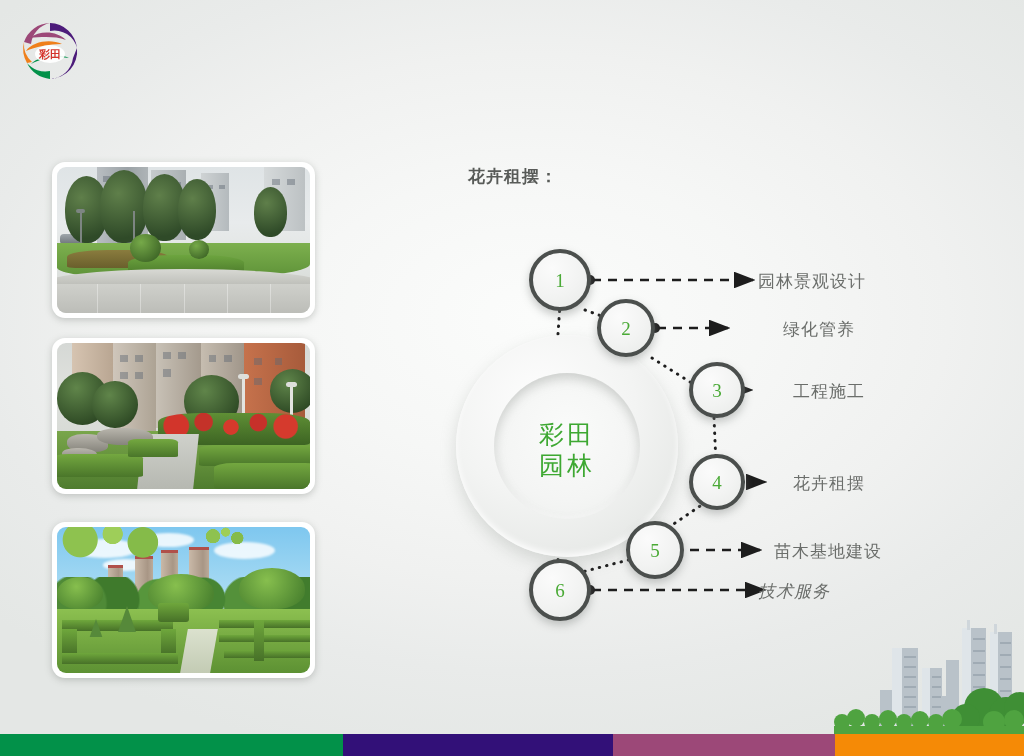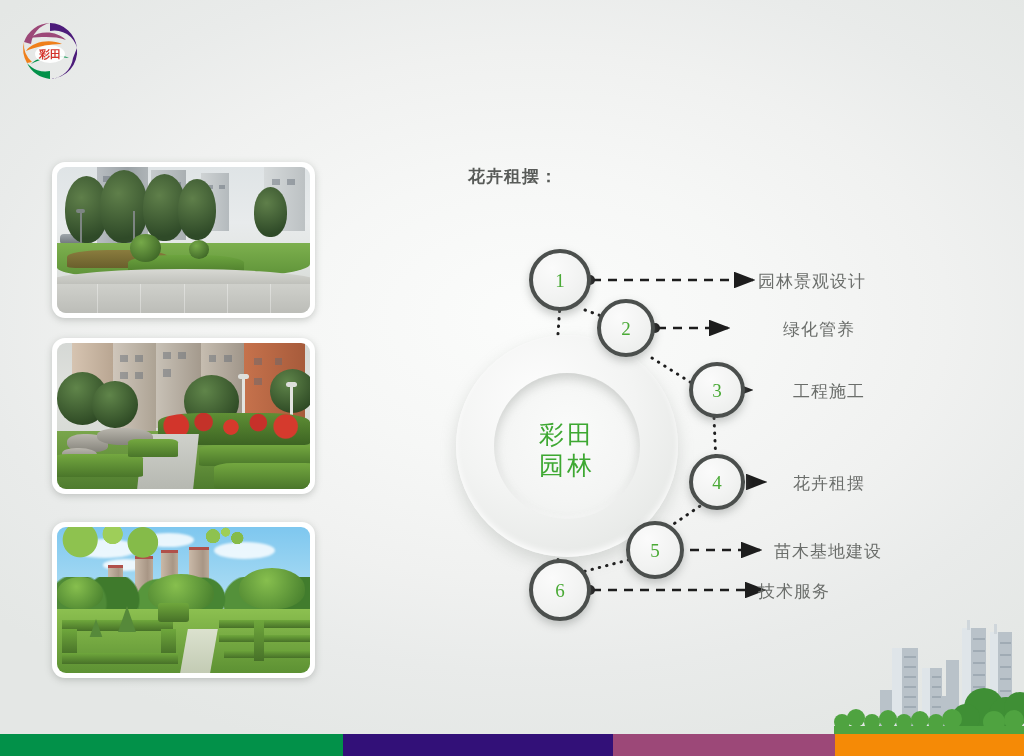--- a/index.html
+++ b/index.html
@@ -362,21 +362,21 @@
     </div>
     <div class="node" style="--d: 62px; left: 89px; top: 409px; border-color: rgb(75, 79, 77);">
       <span style="color: rgb(74, 170, 54);">6</span>
     </div>
 
     <div class="svc-label" style="left: 318px; top: 120px; color: rgb(107, 110, 107);">园林景观设计</div>
     <div class="svc-label" style="left: 343px; top: 168px; color: rgb(107, 110, 107);">绿化管养</div>
     <div class="svc-label" style="left: 353px; top: 230px; color: rgb(107, 110, 107);">工程施工</div>
     <div class="svc-label" style="left: 353px; top: 322px; color: rgb(107, 110, 107); text-align: center;">花卉租摆</div>
     <div class="svc-label" style="left: 334px; top: 390px; color: rgb(107, 110, 107);">苗木基地建设</div>
-    <div class="svc-label" style="left: 318px; top: 430px; color: rgb(107, 110, 107);">技术服务</div>
+    <div class="svc-label" style="left: 318px; top: 430px; color: rgb(107, 110, 107); font-style: italic;">技术服务</div>
   </div>
 
   <div id="city">
     <svg width="190" height="118" viewBox="0 0 190 118">
       <g fill="#b9c2c9">
         <rect x="58" y="32" width="26" height="78"></rect>
         <rect x="88" y="52" width="20" height="58"></rect>
         <rect x="112" y="44" width="13" height="66"></rect>
         <rect x="128" y="12" width="24" height="98"></rect>
         <rect x="156" y="16" width="22" height="94"></rect>

